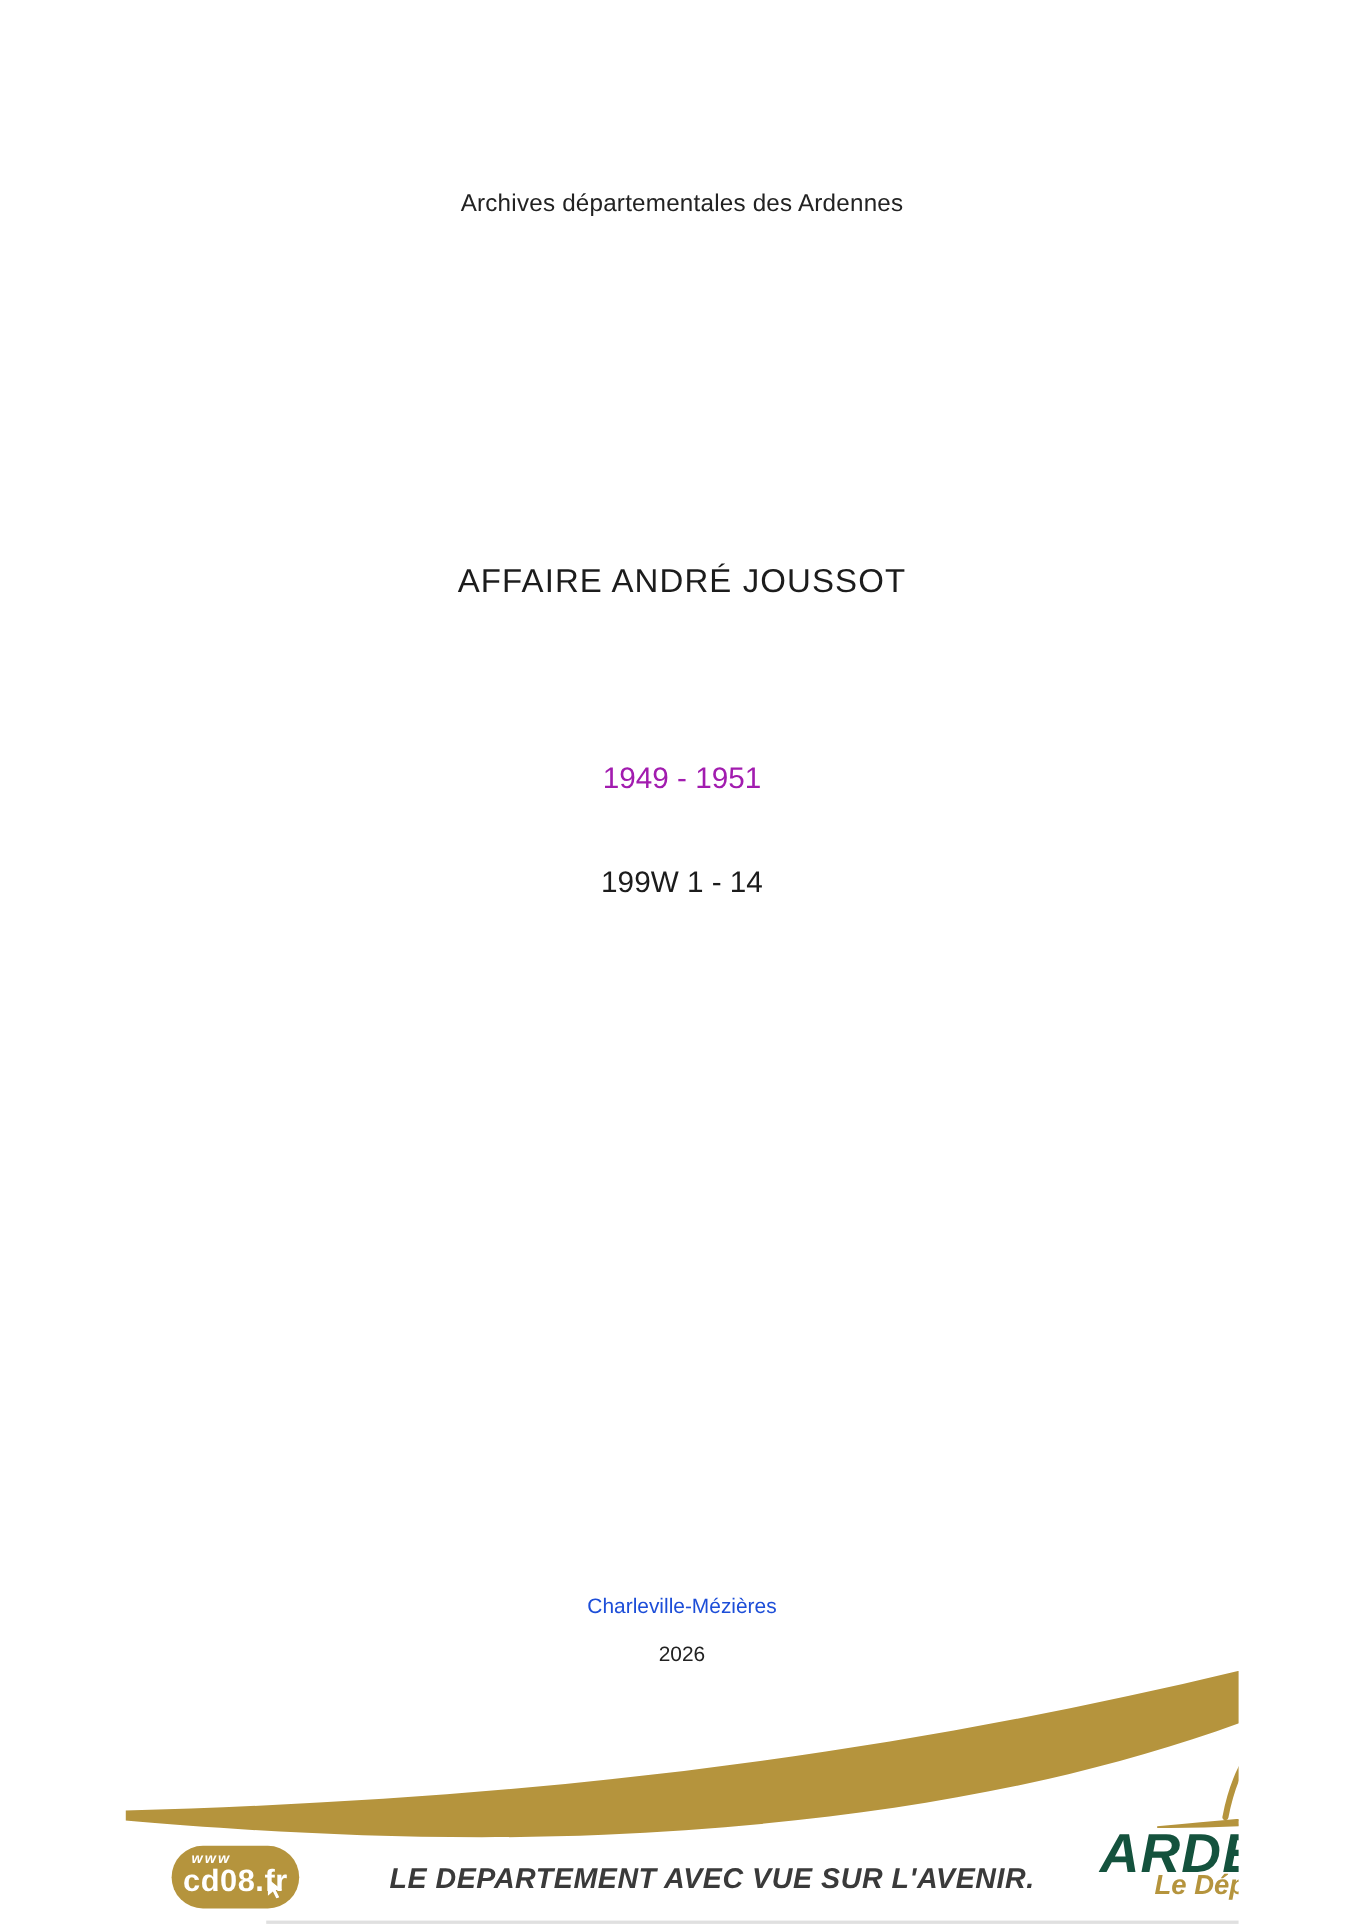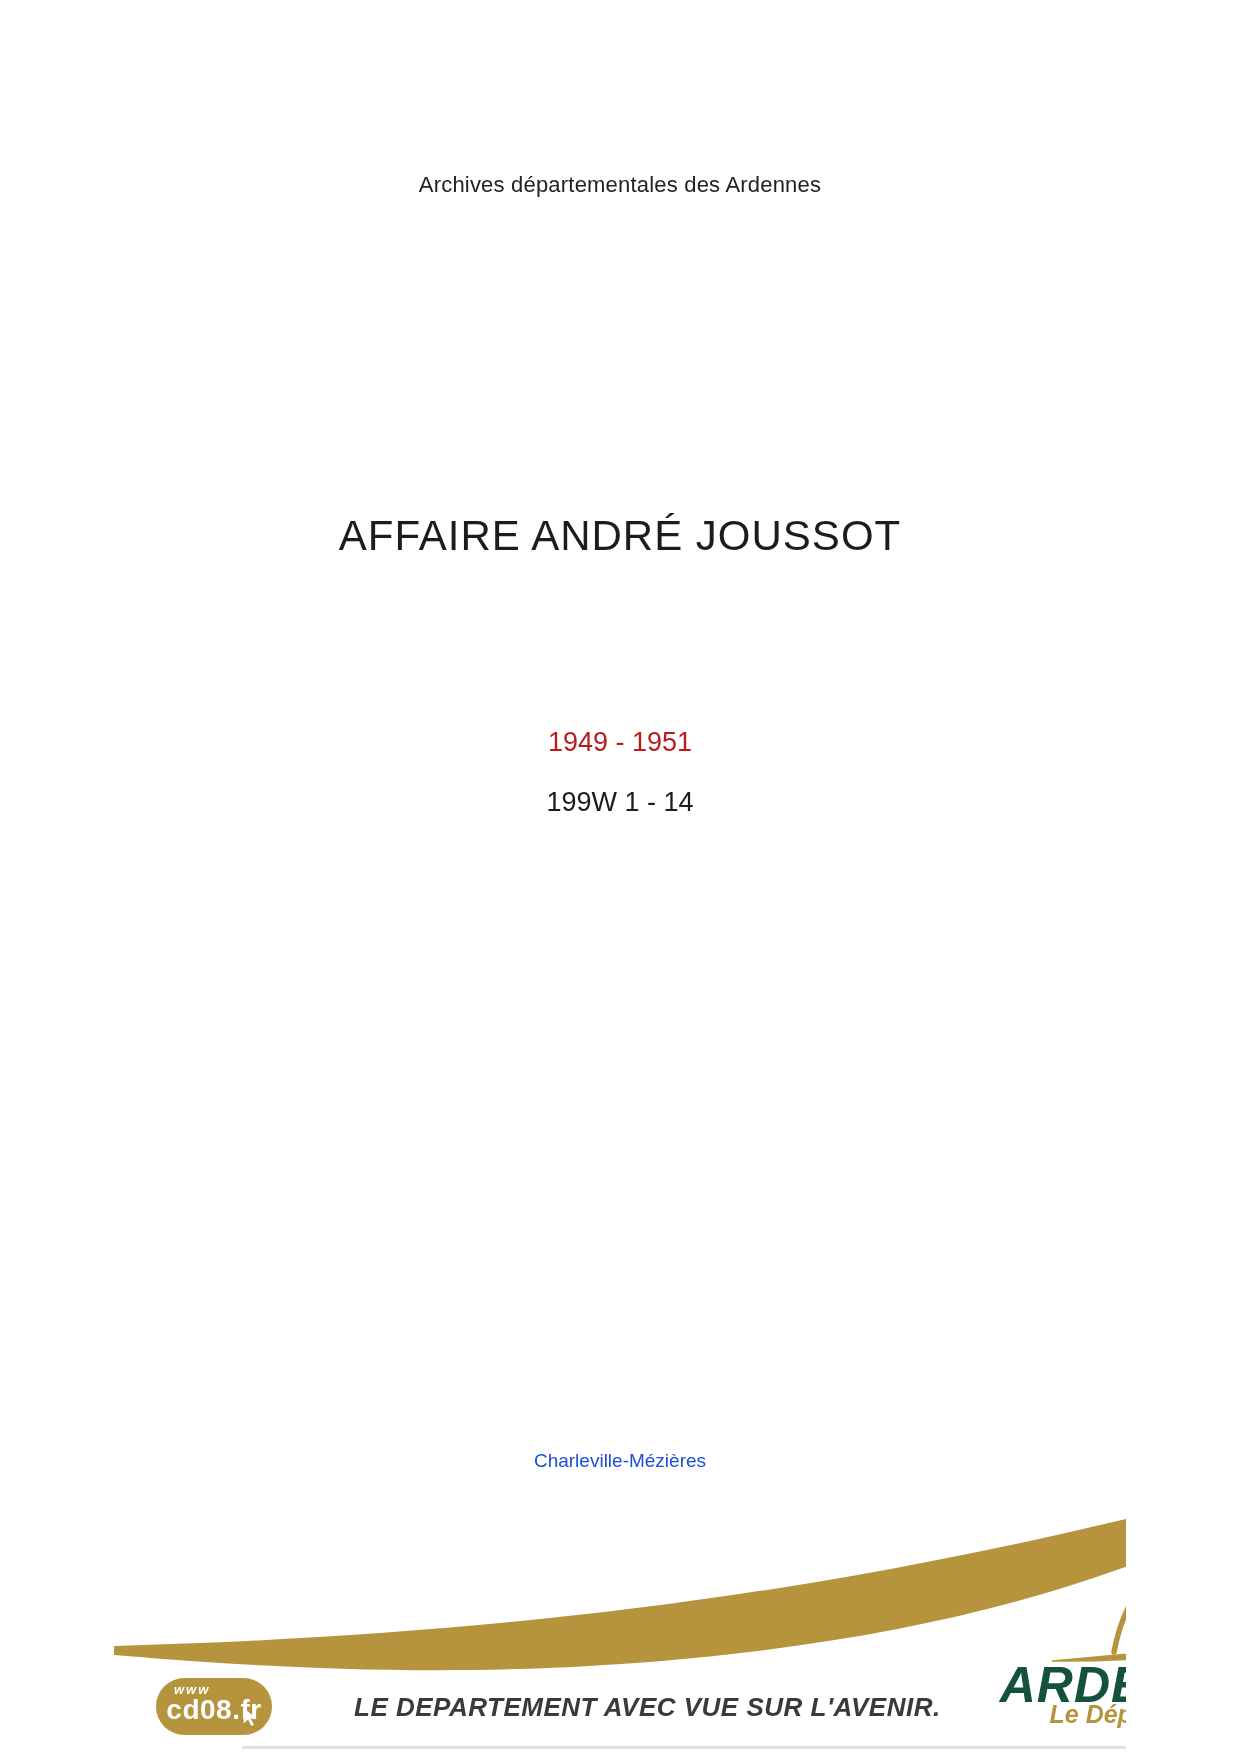--- a/index.html
+++ b/index.html
@@ -3,22 +3,22 @@
 <meta charset="utf-8">
 <style>
   html,body { margin:0; padding:0; background:#ffffff; }
   .page {
     position:relative; width:1012px; height:1753px; margin:0 auto;
     background:#ffffff; overflow:hidden;
     font-family:"Liberation Sans", sans-serif; color:#1f1f1f;
   }
   .center-line { position:absolute; left:0; right:0; text-align:center; white-space:nowrap; }
   .institution { top:172px; font-size:22px; letter-spacing:0.2px; color:#222; }
-  .doc-title   { top:512px; font-size:42px; letter-spacing:1px; color:#1c1c1c; }
-  .date-range  { top:727px; font-size:27px; color:#b91c1c; }
+  .doc-title   { top:512px; font-size:30px; letter-spacing:1px; color:#1c1c1c; }
+  .date-range  { top:692px; font-size:27px; color:#a21caf; }
   .cote        { top:787px; font-size:27px; color:#1c1c1c; }
   .credit      { top:1197px; font-size:22px; color:#1c1c1c; }
   .place       { top:1450px; font-size:19px; color:#1d4ed8; }
   .year        { top:1494px; font-size:19px; color:#222; }
 
   .footer-art { position:absolute; left:0; top:1400px; width:1240px; height:353px; }
 
   .cd08-pill {
     position:absolute; left:42px; top:1678px; width:116px; height:57px;
     background:#b5943d; border-radius:29px;
@@ -62,20 +62,21 @@
 
   <div class="center-line doc-title">AFFAIRE ANDRÉ JOUSSOT</div>
 
   <div class="center-line date-range">1949 - 1951</div>
 
   <div class="center-line cote">199W 1 - 14</div>
 
 
   <div class="center-line place">Charleville-Mézières</div>
 
+  <div class="center-line year">2026</div>
 
   <svg class="footer-art" viewBox="0 1400 1240 353" xmlns="http://www.w3.org/2000/svg">
 
     <path d="M 0 1646
              C 430 1634, 800 1585, 1227 1462
              C 1030 1588, 770 1653, 435 1668
              C 265 1675, 105 1664, 0 1655 Z" fill="#b5943d"></path>
 
     <path d="M 938 1661
              C 1040 1662, 1150 1649, 1229 1626

